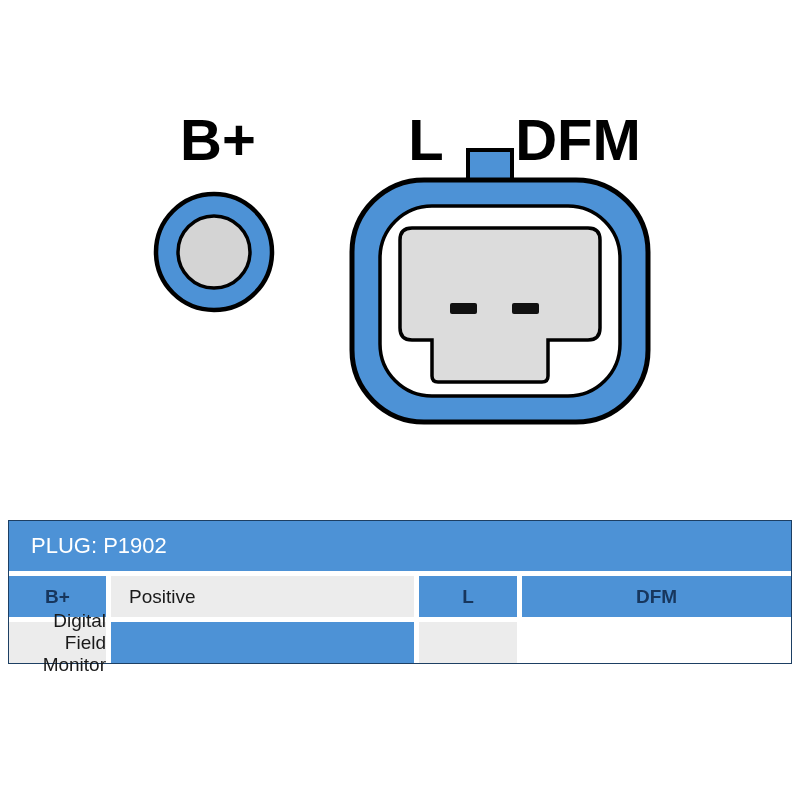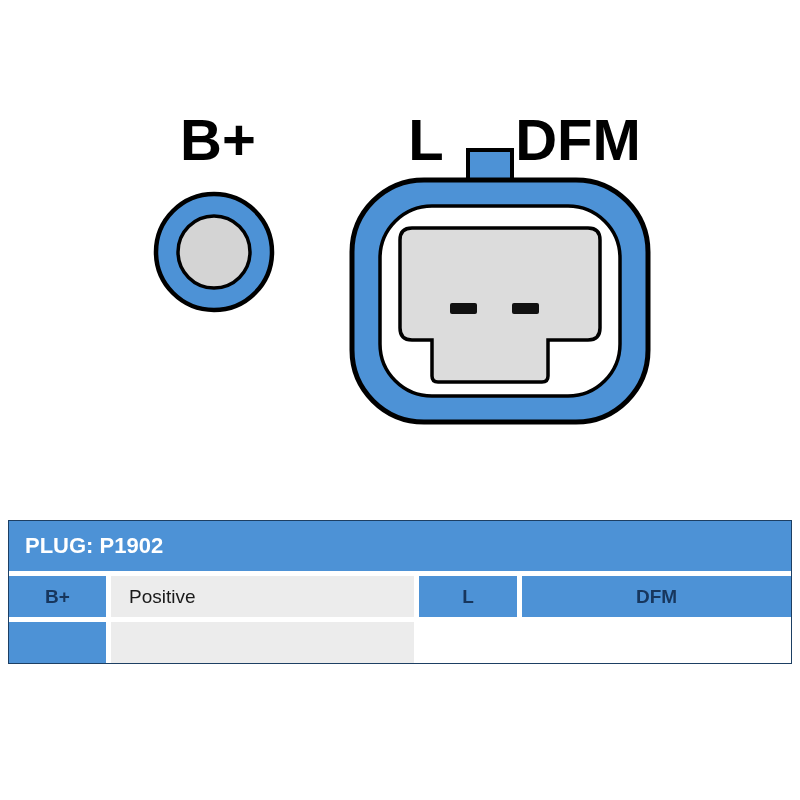--- a/index.html
+++ b/index.html
@@ -25,23 +25,23 @@
   }
   .plug-table .cell{
     display:flex;align-items:center;
     font-size:19px;
     height:41px;
   }
   .cell.title{
     grid-column:1 / -1;
     background:#4d92d6;
     color:#ffffff;
-    font-weight:bold;
+    font-weight:normal;
     font-size:22px;
-    padding-left:16px;
+    padding-left:22px;
     height:50px;
   }
   .cell.term{
     background:#4d92d6;
     color:#17365d;
     font-weight:bold;
     justify-content:center;
   }
   .cell.desc{
     background:#ececec;
@@ -104,17 +104,18 @@
 
   <div class="plug-table">
 
     <div class="cell title">PLUG: P1902</div>
 
     <div class="cell term">B+</div>
     <div class="cell desc">Positive</div>
     <div class="cell term">L</div>
 
     <div class="cell term">DFM</div>
+    <div class="cell desc">Digital Field Monitor</div>
     <div class="cell term"></div>
     <div class="cell desc"></div>
 
   </div>
 </div>
 
 </body></html>

